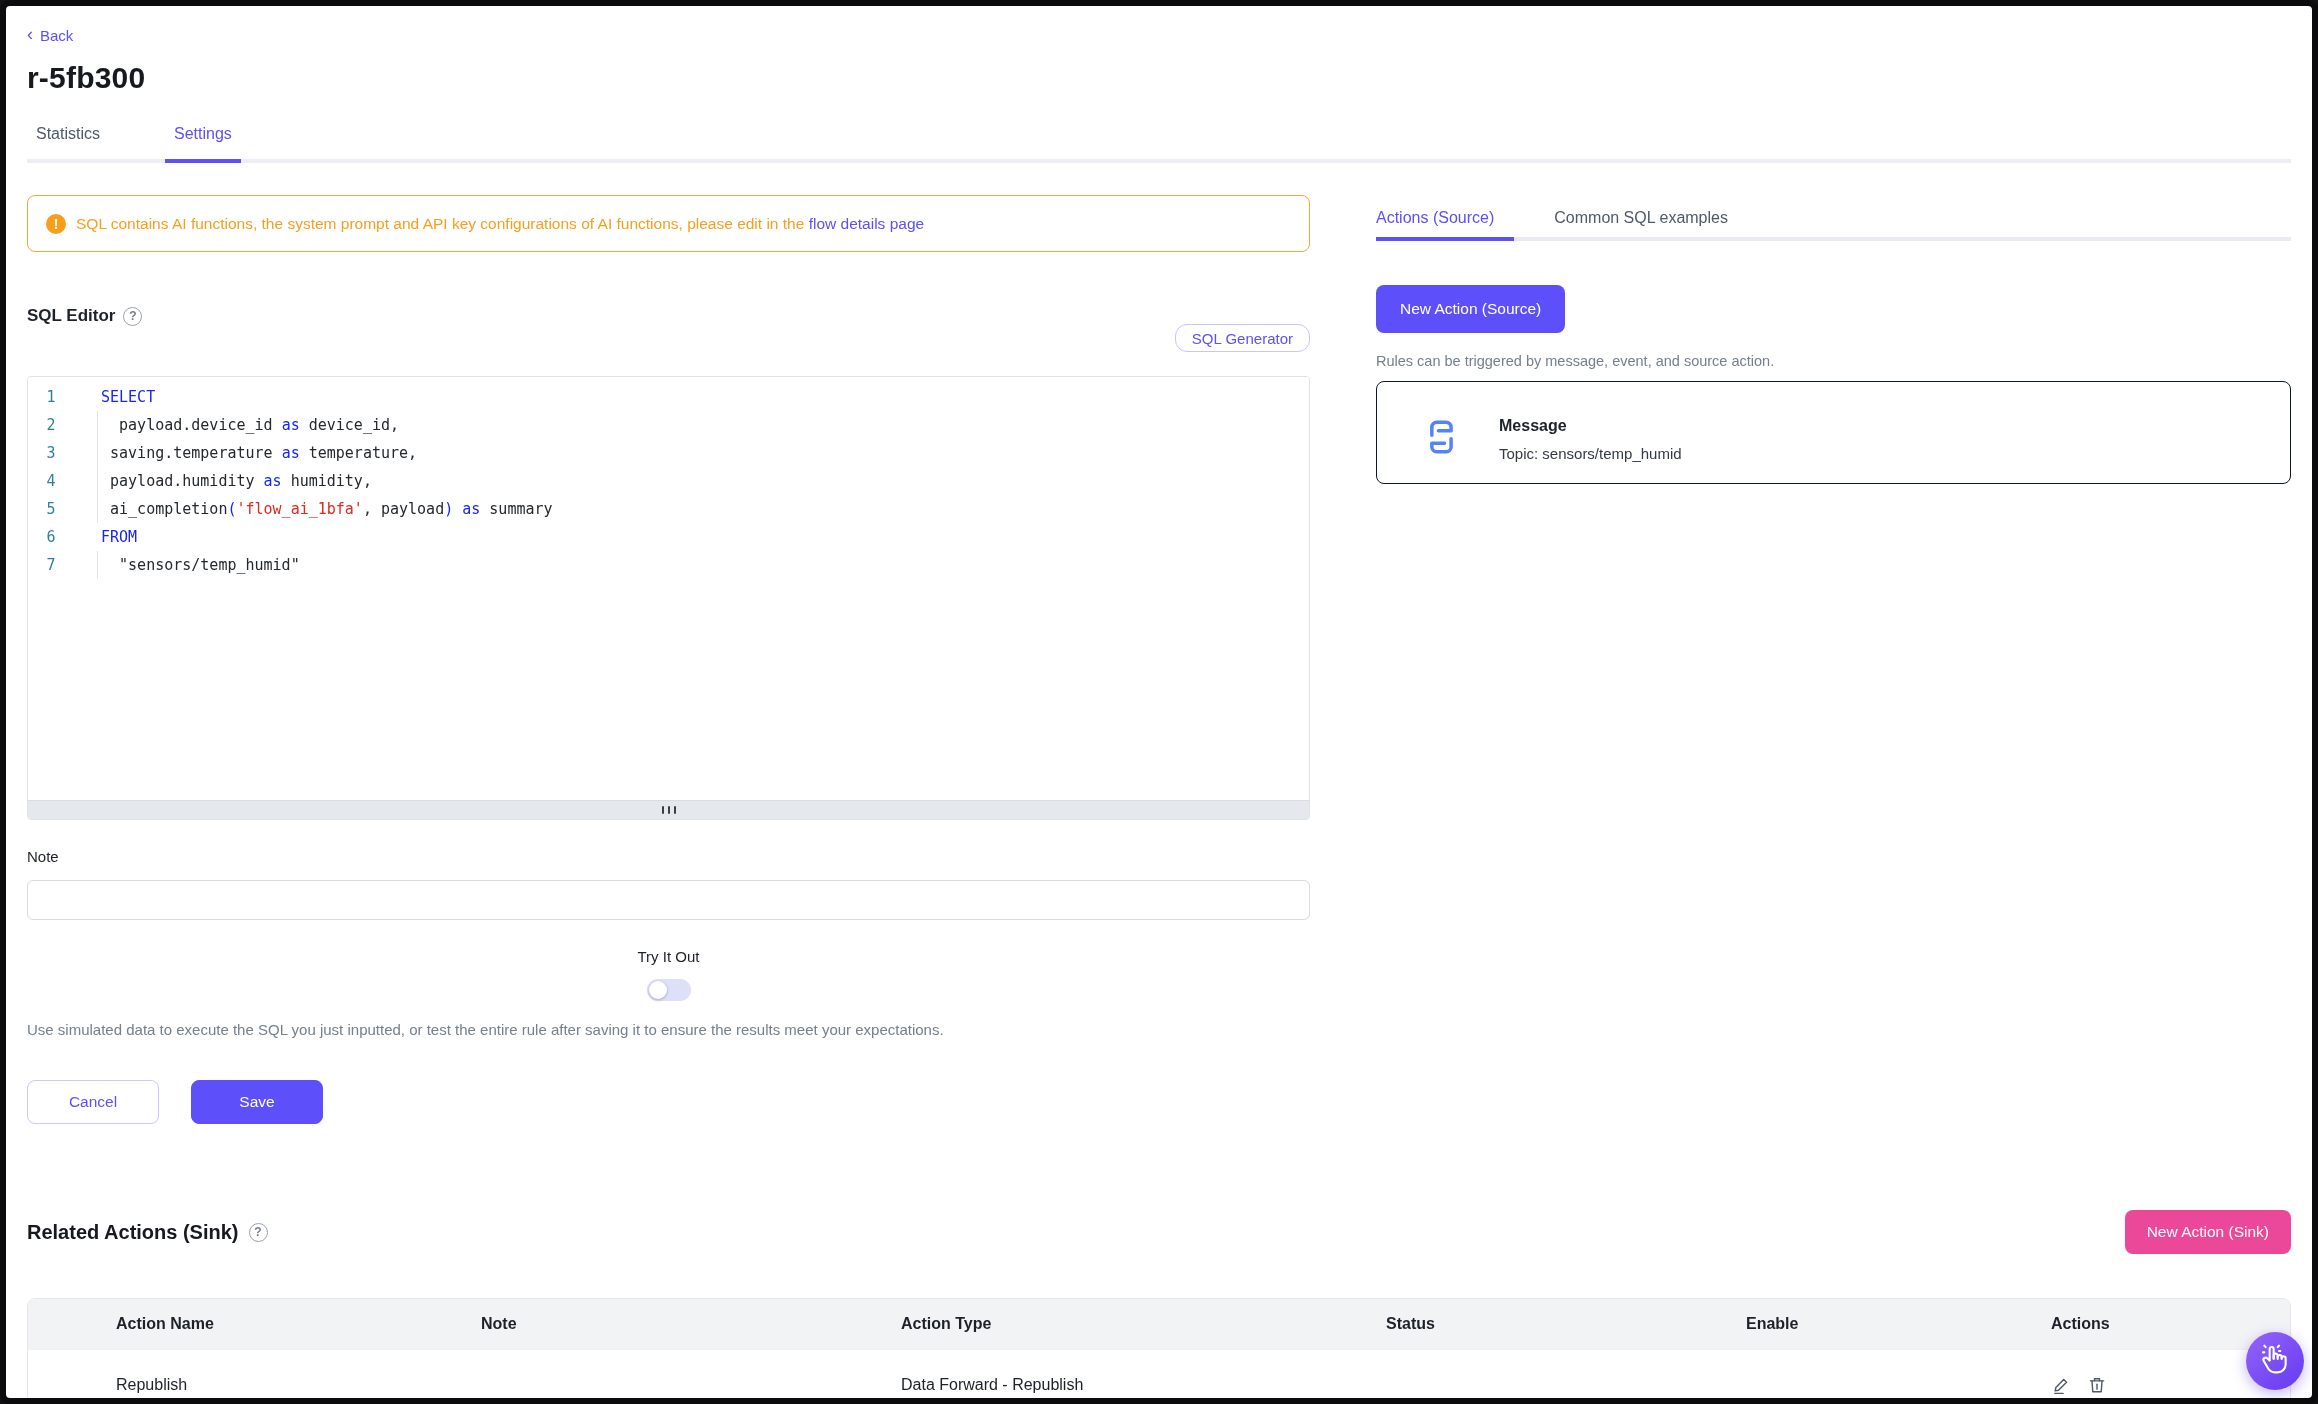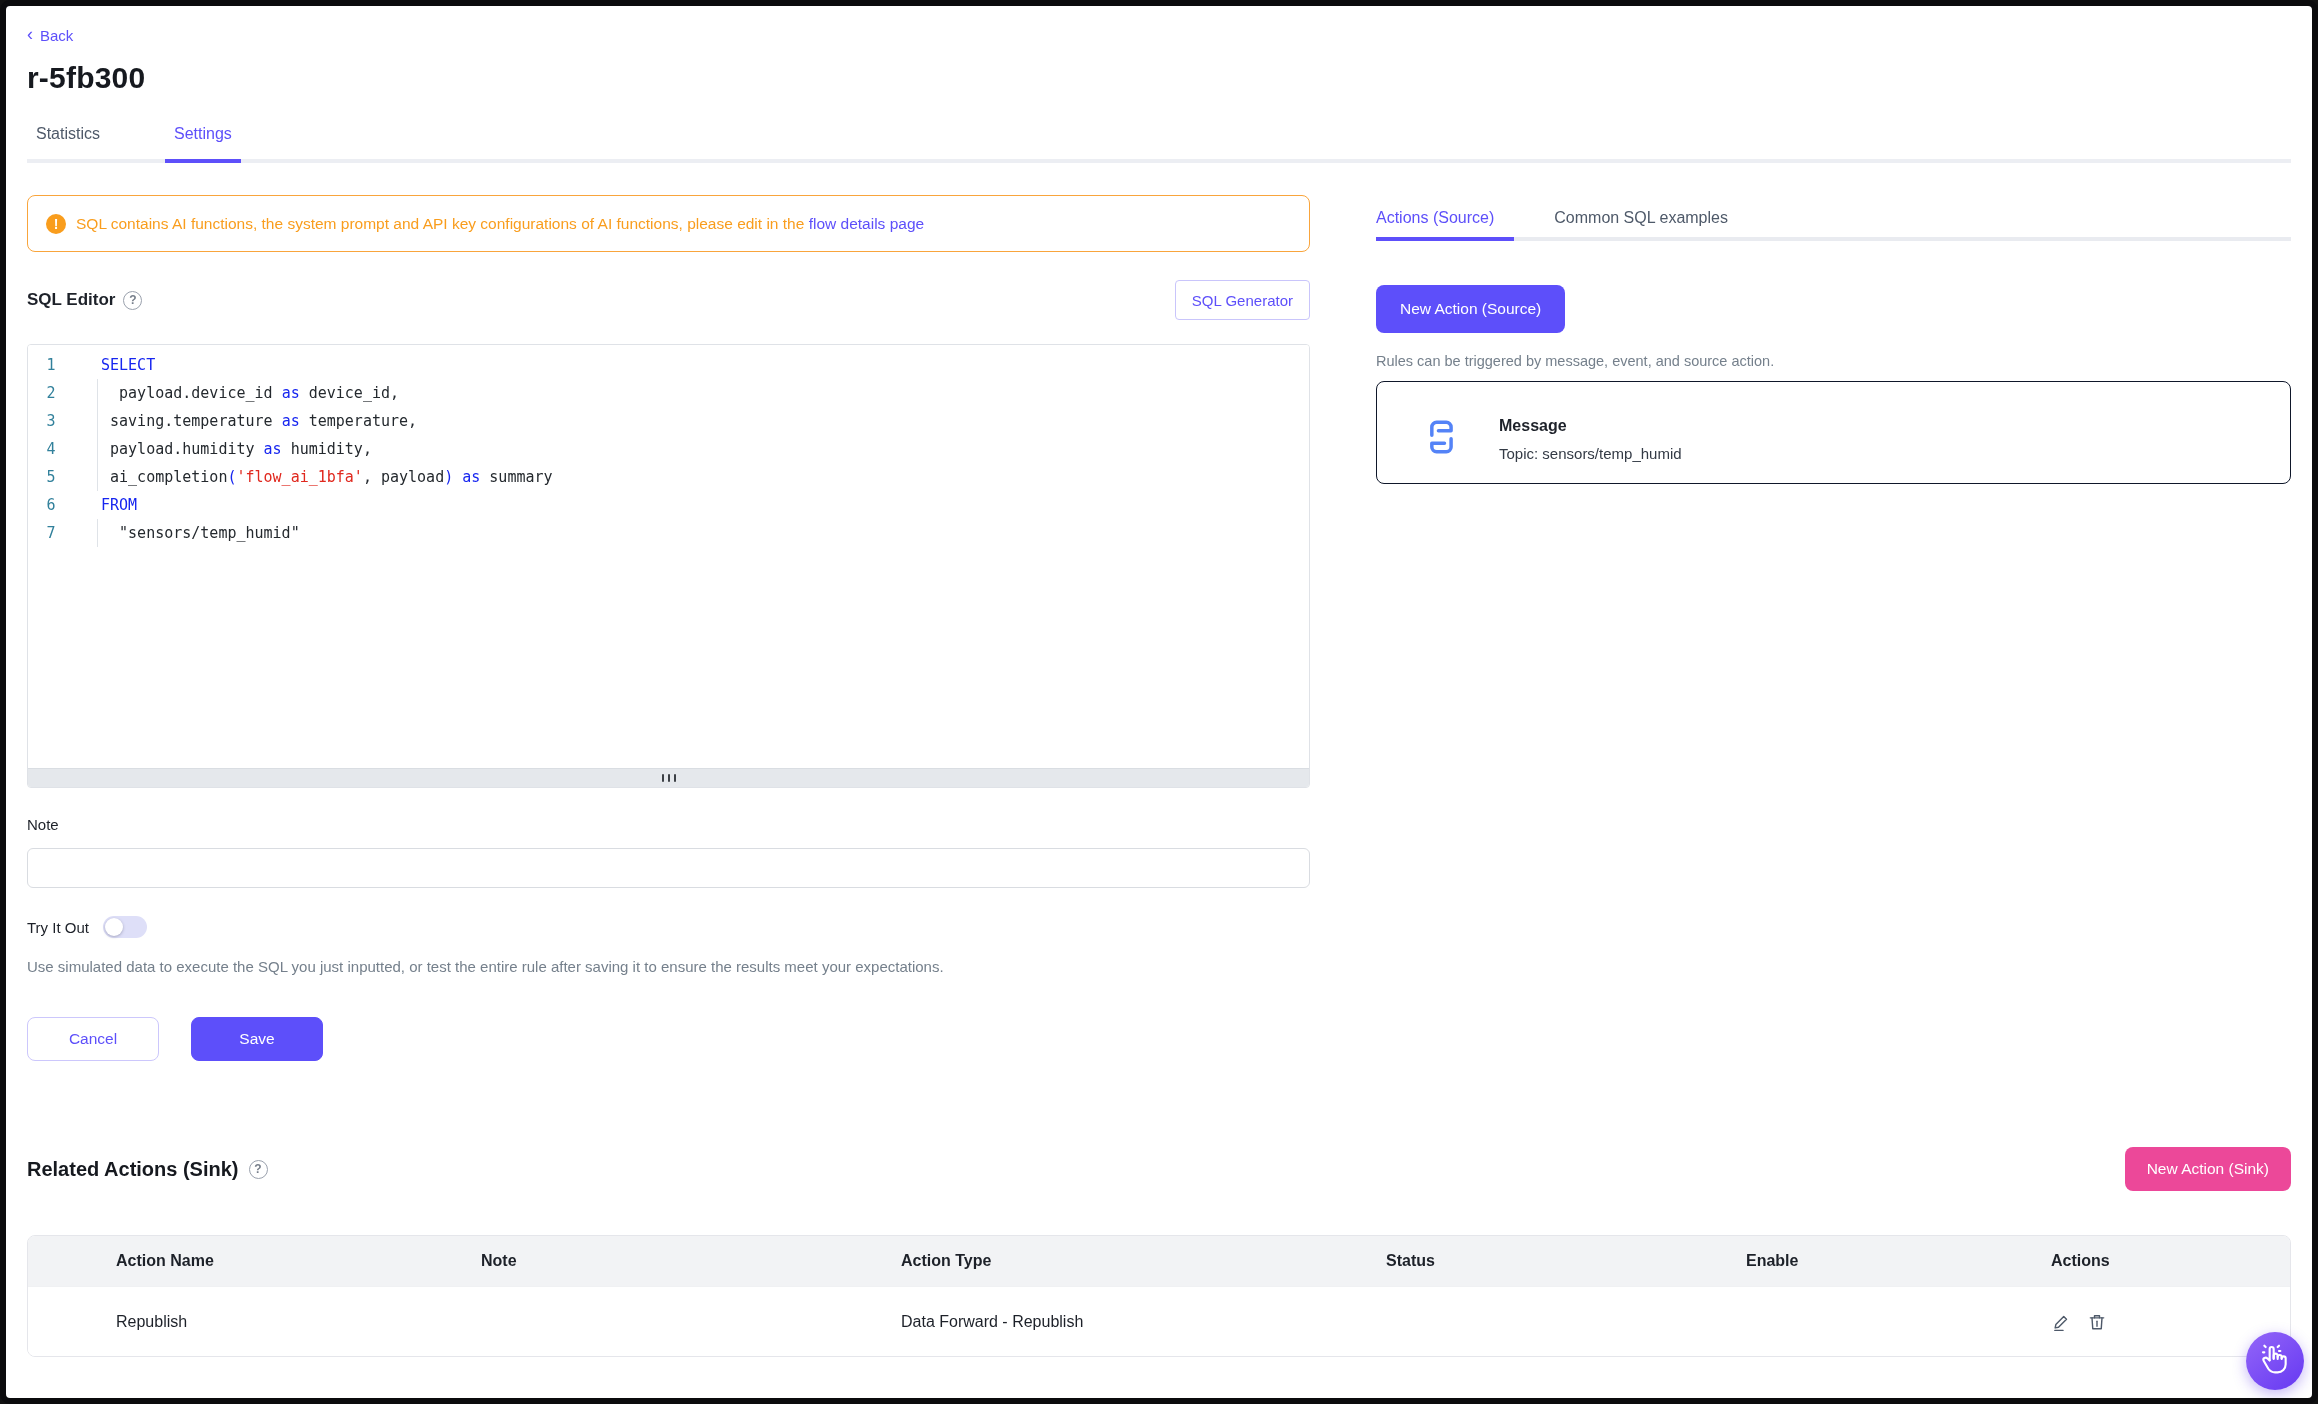--- a/index.html
+++ b/index.html
@@ -33,23 +33,23 @@
     color:#fff; font-size:14px; font-weight:700; display:flex; align-items:center; justify-content:center; }
   .banner-text { font-size:15.5px; color:#F99D1D; }
   .banner-link { color:#5D4FFA; cursor:pointer; }
 
   
   .editor-head { margin-top:28px; display:flex; align-items:center; }
   .section-label { font-size:17px; font-weight:700; color:#1D2129; }
   .qmark { width:19px; height:19px; margin-left:8px; border:1.5px solid #9aa1ad; border-radius:50%;
     color:#767e8a; font-size:12px; font-weight:700; display:inline-flex; align-items:center;
     justify-content:center; cursor:pointer; flex:none; }
-  .sql-gen-btn { margin-left:auto; height:40px; padding:0 16px; background:#fff;
-    border:1px solid #c9c5fb; border-radius:4px; color:#5D4FFA; font-size:15px; cursor:pointer;
-    font-family:"Liberation Sans", sans-serif; }
+  .sql-gen-btn { margin-left:auto; height:28px; padding:0 16px; background:#fff;
+    border:1px solid #c9c5fb; border-radius:12px; color:#5D4FFA; font-size:15px; cursor:pointer;
+    font-family:"Liberation Sans", sans-serif;margin-top:44px; }
 
   
   .editor-wrap { margin-top:24px; border:1px solid #dfe2e7; border-radius:4px; overflow:hidden; }
   .code-area { height:423px; background:#fff; padding-top:6px;
     font-family:"DejaVu Sans Mono", monospace; font-size:15px; line-height:28px; cursor:text; }
   .code-line { display:flex; white-space:pre; }
   .gutter-num { width:46px; flex:none; text-align:center; color:#31809B; }
   .code-text { position:relative; padding-left:27px; color:#24292e; }
   .code-text.indented::before { content:""; position:absolute; left:23px; top:0; bottom:0;
     width:1px; background:#dfe3e8; }
@@ -58,21 +58,21 @@
   .tok-tx, .tok-pl { color:#24292e; }
   .resize-bar { height:19px; background:#e5e8ec; border-top:1px solid #d9dde2;
     display:flex; align-items:center; justify-content:center; gap:4px; cursor:row-resize; }
   .resize-bar i { display:block; width:2px; height:8px; background:#3c4046; border-radius:1px; }
 
   
   .field-label { margin-top:28px; font-size:15px; color:#1D2129; }
   .note-input { margin-top:15px; width:100%; height:40px; border:1px solid #D9DCE1; border-radius:6px;
     padding:0 12px; font-size:15px; color:#1D2129; outline:none; background:#fff;
     font-family:"Liberation Sans", sans-serif; }
-  .try-row { margin-top:28px; display:flex; align-items:center; gap:14px; }
+  .try-row { margin-top:28px; display:flex; align-items:center; gap:14px;flex-direction:column; }
   .toggle { width:44px; height:22px; border-radius:11px; background:#dedff8; position:relative; cursor:pointer; flex:none; }
   .toggle .knob { position:absolute; left:2px; top:2px; width:18px; height:18px; border-radius:50%;
     background:#fff; box-shadow:0 1px 3px rgba(60,60,90,.35); }
   .hint-text { margin-top:20px; font-size:15px; color:#75808C; }
   .btn-row { margin-top:42px; display:flex; gap:32px; }
   .btn { height:44px; min-width:132px; border-radius:8px; font-size:15.5px; cursor:pointer;
     display:inline-flex; align-items:center; justify-content:center; padding:8px 24px;
     font-family:"Liberation Sans", sans-serif; }
   .btn-outline { background:#fff; border:1px solid #CCC7FC; color:#5D4FFA; }
   .btn-primary { background:#5D4FFA; border:1px solid #5D4FFA; color:#fff; }

